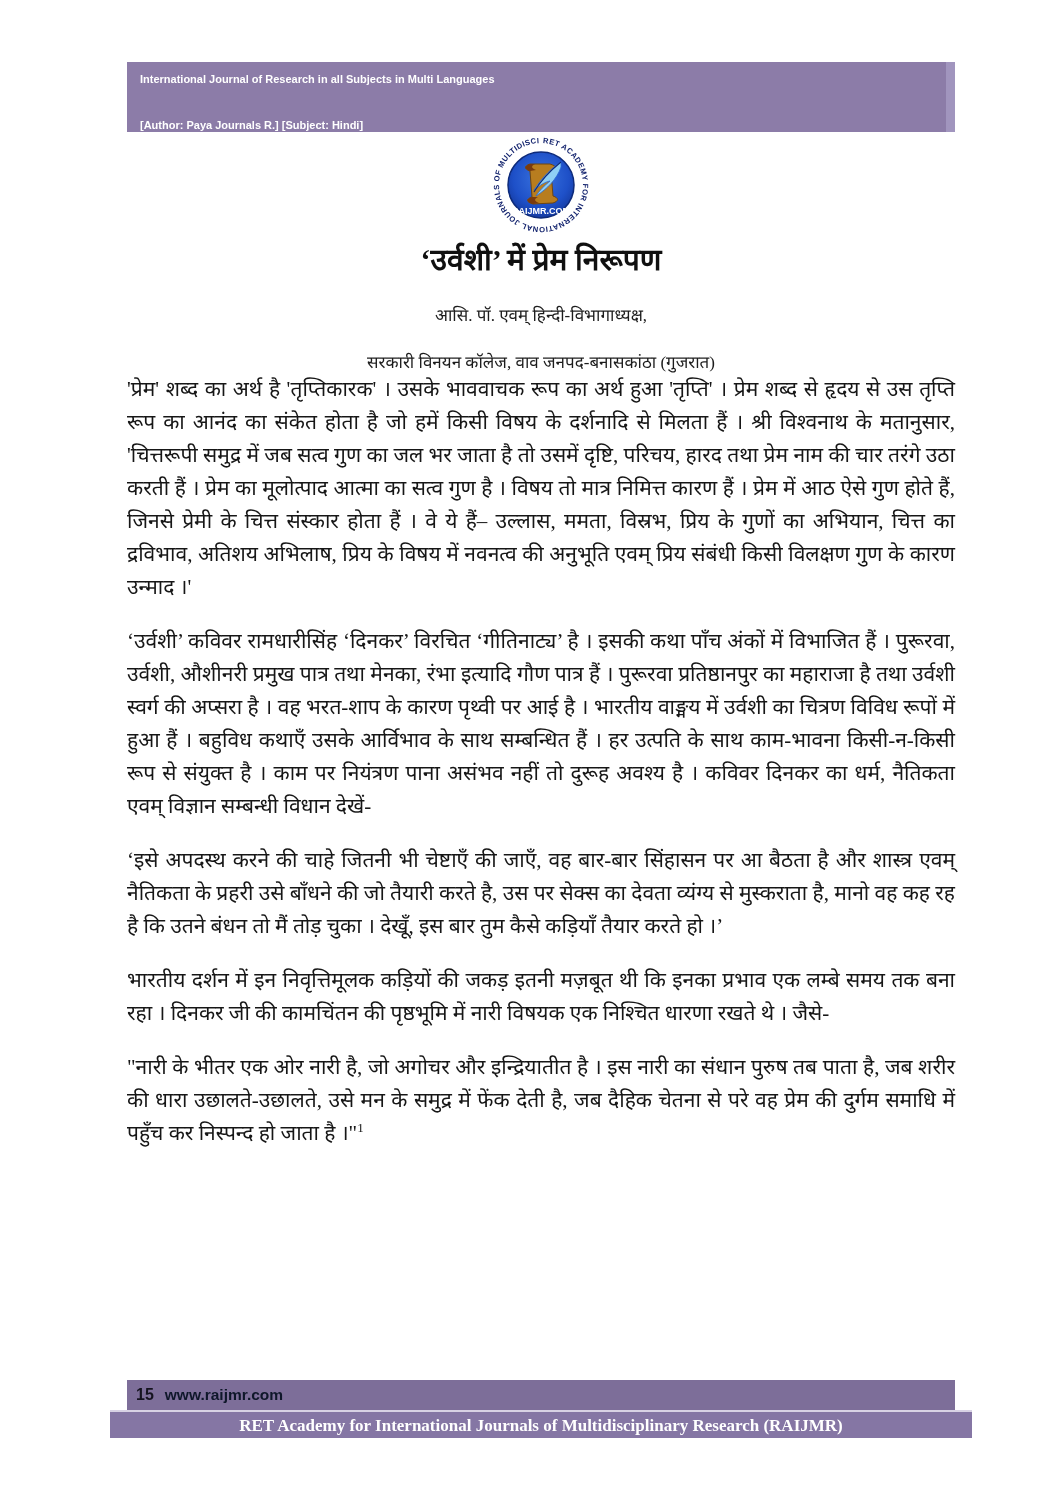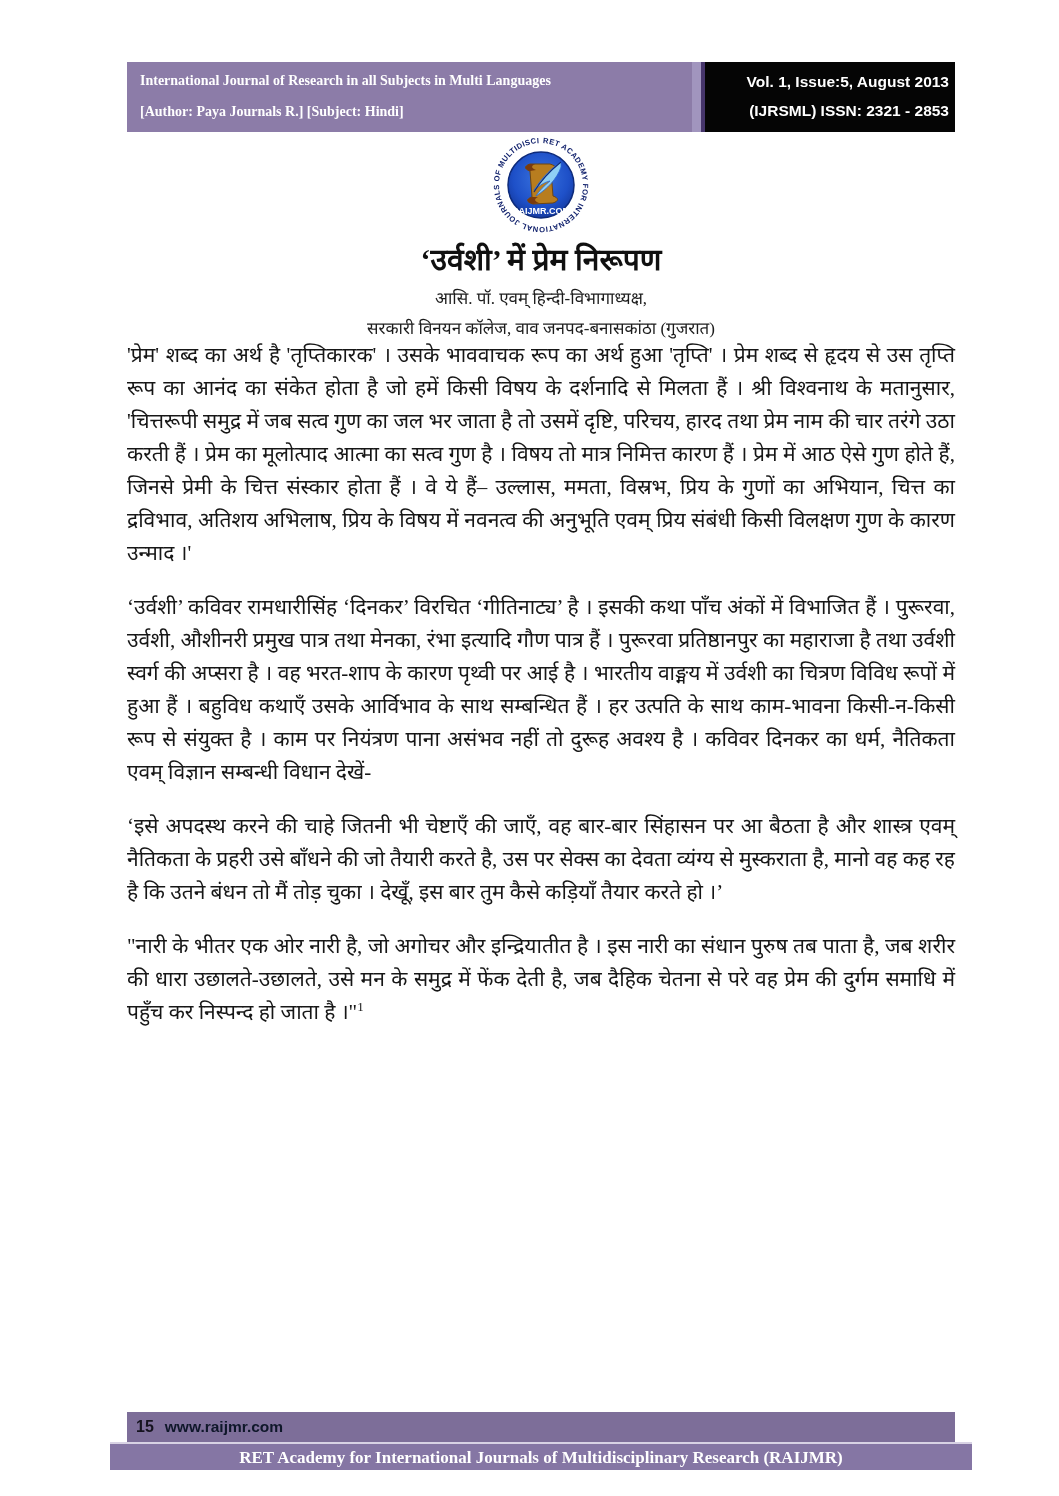--- a/index.html
+++ b/index.html
@@ -6,23 +6,23 @@
   body{
     width:1059px;height:1496px;position:relative;background:#ffffff;
     font-family:"Liberation Sans", sans-serif;overflow:hidden;
   }
   .content{position:absolute;left:127px;top:62px;width:828px;}
 
   
   .hdr{display:flex;height:70px;}
   .hdr-left{
     flex:1;background:#8C7CA8;border-right:9px solid #A195BE;
-    color:#fff;font-weight:bold;font-size:14px;
+    color:#fff;font-weight:bold;font-size:11px;
     display:flex;flex-direction:column;justify-content:space-between;
-    padding:11px 10px 12px 13px;box-sizing:border-box;font-family:Liberation Serif, serif;
+    padding:11px 10px 1px 13px;box-sizing:border-box;
   }
   .hdr-right{
     width:254px;background:#050505;border-left:4px solid #46356B;
     color:#fff;font-weight:bold;font-size:15.5px;text-align:right;
     display:flex;flex-direction:column;justify-content:space-between;
     padding:11px 6px 12px 0;box-sizing:border-box;white-space:nowrap;
   }
 
   
   .logo-wrap{margin-top:2px;text-align:center;height:102px;}
@@ -30,34 +30,34 @@
   
   .title{
     margin-top:2px;text-align:center;font-size:30px;font-weight:bold;color:#101010;
     font-family:Liberation Serif, serif;
   }
   .author{
     margin-top:8px;text-align:center;font-size:22px;font-weight:600;color:#151515;
     font-family:"Liberation Serif", serif;
   }
   .affil{
-    margin-top:7px;text-align:center;font-size:17px;color:#1c1c1c;
+    margin-top:24px;text-align:center;font-size:17px;color:#1c1c1c;
     font-family:"Liberation Serif", serif;
   }
 
   
   .body-text{font-family:"Liberation Serif", serif;}
   .body-text p{
     margin:0 0 21px 0;font-size:21px;line-height:33px;color:#161616;
     text-align:justify;
   }
   .body-text sup{font-size:13px;line-height:0;}
 
   
-  .footer{position:absolute;top:1412px;left:127px;width:828px;}
+  .footer{position:absolute;top:1380px;left:127px;width:828px;}
   .fbar1{
     height:30px;background:#7D6E99;display:flex;align-items:center;
     padding:0 10px 0 9px;box-sizing:border-box;gap:11px;
   }
   .fbar1 .page-num{color:#15131f;font-weight:bold;font-size:16px;}
   .fbar1 .journal{color:#ffffff;font-weight:bold;font-size:15.5px;flex:1;}
   .fbar1 .site{color:#0f172a;font-weight:bold;font-size:15.5px;}
   .fbar2{
     margin-left:-17px;width:862px;height:28px;background:#8576A4;
     border-top:2px solid #D8D2E4;color:#ffffff;text-align:center;
@@ -67,24 +67,20 @@
 </style>
 </head>
 <body>
 
 <div class="content">
 
   <div class="hdr">
     <div class="hdr-left">
       <div>International Journal of Research in all Subjects in Multi Languages</div>
       <div>[Author: Paya Journals R.] [Subject: Hindi]</div>
-    </div>
-    <div class="hdr-right">
-      <div>Vol. 1, Issue:5, August 2013</div>
-      <div>(IJRSML)  ISSN: 2321 - 2853</div>
     </div>
   </div>
 
   <div class="logo-wrap">
     <svg width="104" height="102" viewBox="0 0 104 102">
       <defs>
         <radialGradient id="blueGrad" cx="50%" cy="40%" r="70%">
           <stop offset="0%" stop-color="#3A74E0"></stop>
           <stop offset="60%" stop-color="#1E50C8"></stop>
           <stop offset="100%" stop-color="#102F8C"></stop>
@@ -112,20 +108,21 @@
   </div>
 
   <div class="title">‘उर्वशी’ में प्रेम निरूपण</div>
   <div class="affil">आसि. पॉ. एवम् हिन्दी-विभागाध्यक्ष,</div>
   <div class="affil">सरकारी विनयन कॉलेज, वाव जनपद-बनासकांठा (गुजरात)</div>
 
   <div class="body-text">
     <p><span>'प्रेम' शब्द का अर्थ है 'तृप्तिकारक' । उसके भाववाचक रूप का अर्थ हुआ 'तृप्ति' । प्रेम शब्द से हृदय से उस तृप्ति रूप का आनंद का संकेत होता है जो हमें किसी विषय के दर्शनादि से मिलता हैं । श्री विश्वनाथ के मतानुसार, 'चित्तरूपी समुद्र में जब सत्व गुण का जल भर जाता है तो उसमें दृष्टि, परिचय, हारद तथा प्रेम नाम की चार तरंगे उठा करती हैं । प्रेम का मूलोत्पाद आत्मा का सत्व गुण है । विषय तो मात्र निमित्त कारण हैं । प्रेम में आठ ऐसे गुण होते हैं, जिनसे प्रेमी के चित्त संस्कार होता हैं । वे ये हैं– उल्लास, ममता, विस्रभ, प्रिय के गुणों का अभियान, चित्त का द्रविभाव, अतिशय अभिलाष, प्रिय के विषय में नवनत्व की अनुभूति एवम् प्रिय संबंधी किसी विलक्षण गुण के कारण उन्माद ।'</span></p>
     <p><span>‘उर्वशी’ कविवर रामधारीसिंह ‘दिनकर’ विरचित ‘गीतिनाट्य’ है । इसकी कथा पाँच अंकों में विभाजित हैं । पुरूरवा, उर्वशी, औशीनरी प्रमुख पात्र तथा मेनका, रंभा इत्यादि गौण पात्र हैं । पुरूरवा प्रतिष्ठानपुर का महाराजा है तथा उर्वशी स्वर्ग की अप्सरा है । वह भरत-शाप के कारण पृथ्वी पर आई है । भारतीय वाङ्मय में उर्वशी का चित्रण विविध रूपों में हुआ हैं । बहुविध कथाएँ उसके आर्विभाव के साथ सम्बन्धित हैं । हर उत्पति के साथ काम-भावना किसी-न-किसी रूप से संयुक्त है । काम पर नियंत्रण पाना असंभव नहीं तो दुरूह अवश्य है । कविवर दिनकर का धर्म, नैतिकता एवम् विज्ञान सम्बन्धी विधान देखें-</span></p>
     <p><span>‘इसे अपदस्थ करने की चाहे जितनी भी चेष्टाएँ की जाएँ, वह बार-बार सिंहासन पर आ बैठता है और शास्त्र एवम् नैतिकता के प्रहरी उसे बाँधने की जो तैयारी करते है, उस पर सेक्स का देवता व्यंग्य से मुस्कराता है, मानो वह कह रह है कि उतने बंधन तो मैं तोड़ चुका । देखूँ, इस बार तुम कैसे कड़ियाँ तैयार करते हो ।’</span></p>
+    <p><span>भारतीय दर्शन में इन निवृत्तिमूलक कड़ियों की जकड़ इतनी मज़बूत थी कि इनका प्रभाव एक लम्बे समय तक बना रहा । दिनकर जी की कामचिंतन की पृष्ठभूमि में नारी विषयक एक निश्चित धारणा रखते थे । जैसे-</span></p>
     <p><span>"नारी के भीतर एक ओर नारी है, जो अगोचर और इन्द्रियातीत है । इस नारी का संधान पुरुष तब पाता है, जब शरीर की धारा उछालते-उछालते, उसे मन के समुद्र में फेंक देती है, जब दैहिक चेतना से परे वह प्रेम की दुर्गम समाधि में पहुँच कर निस्पन्द हो जाता है ।"</span><sup>1</sup></p>
   </div>
 
 </div>
 
 <div class="footer">
   <div class="fbar1">
     <span class="page-num">15</span>
     <span class="site">www.raijmr.com</span>
   </div>

